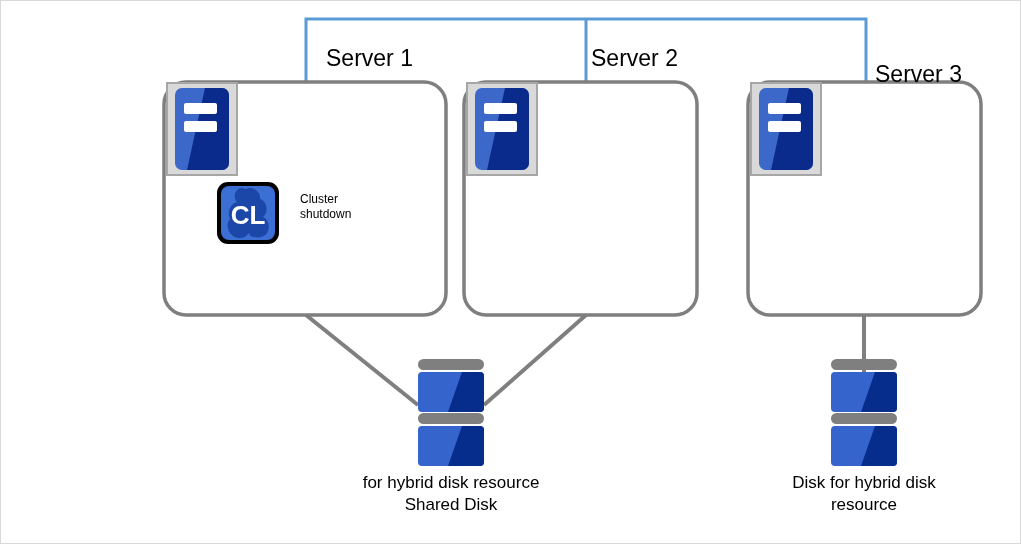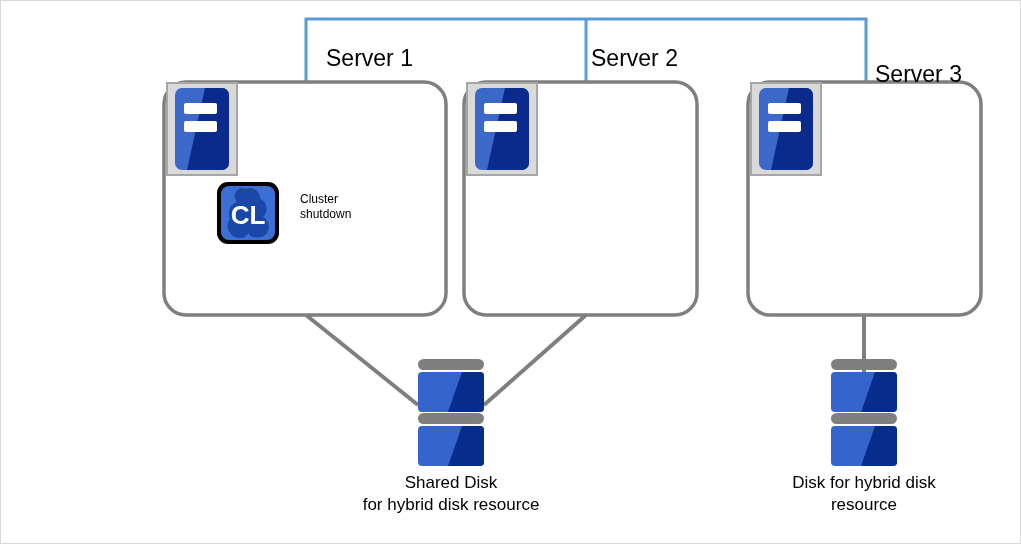--- a/index.html
+++ b/index.html
@@ -187,22 +187,22 @@
   <div class="overlay server-label" style="left:325px; top:45px;">Server 1</div>
   <div class="overlay server-label" style="left:590px; top:45px;">Server 2</div>
   <div class="overlay server-label" style="left:874px; top:45px;margin-top:16px;">Server 3</div>
 
   <div class="overlay cl-label" style="left:299px; top:191px;">
     <div>Cluster</div>
     <div>shutdown</div>
   </div>
 
   <div class="overlay disk-caption" style="left:250px; top:471px; width:400px;">
+    <div>for hybrid disk resource</div>
     <div>Shared Disk</div>
-    <div>for hybrid disk resource</div>
   </div>
 
   <div class="overlay disk-caption" style="left:713px; top:471px; width:300px;">
     <div>Disk for hybrid disk</div>
     <div>resource</div>
   </div>
 
 </div>
 
 </body></html>

